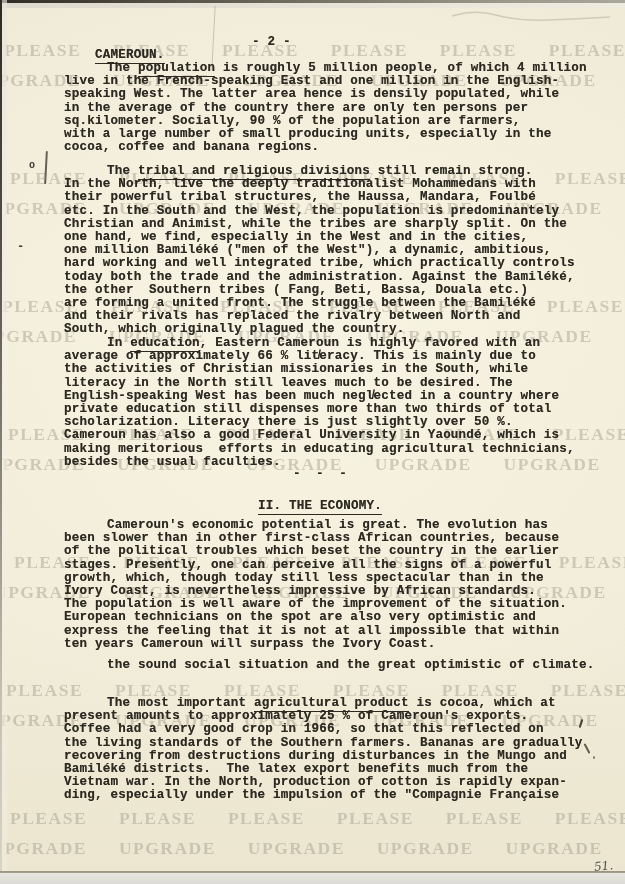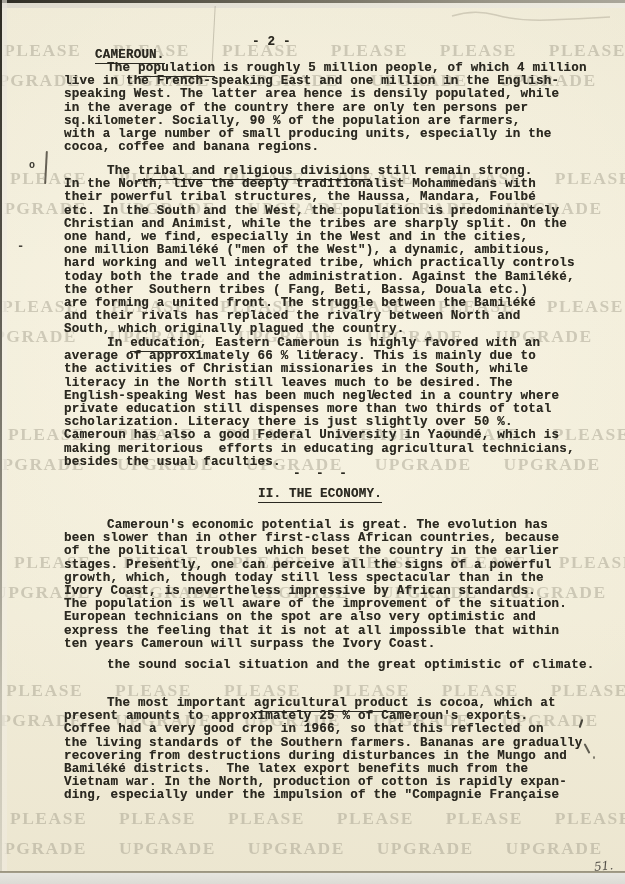--- a/index.html
+++ b/index.html
@@ -91,21 +91,21 @@
   <div class="header-row typed">
     <span class="doc-title">CAMEROUN.</span>
     <span class="page-num">- 2 -</span>
   </div>
 
   <div class="para typed" id="pp0" style="top:62px"><div class="line"><span>The </span><span class="u">population</span><span> is roughly 5 million people, of which 4 million</span></div><div class="line">live in the French-speaking East and one million in the English-</div><div class="line">speaking West. The latter area hence is densily populated, while</div><div class="line">in the average of the country there are only ten persons per</div><div class="line">sq.kilometer. Socially, 90 % of the population are farmers,</div><div class="line">with a large number of small producing units, especially in the</div><div class="line">cocoa, coffee and banana regions.</div></div>
   <div class="para typed" id="pp1" style="top:165px"><div class="line"><span>The </span><span class="u">tribal and religious divisions</span><span> still remain strong.</span></div><div class="line">In the North, live the deeply traditionalist Mohammedans with</div><div class="line">their powerful tribal structures, the Haussa, Mandara, Foulbé</div><div class="line">etc. In the South and the West, the population is predominantely</div><div class="line">Christian and Animist, while the tribes are sharply split. On the</div><div class="line">one hand, we find, especially in the West and in the cities,</div><div class="line">one million Bamiléké ("men of the West"), a dynamic, ambitious,</div><div class="line">hard working and well integrated tribe, which practically controls</div><div class="line">today both the trade and the administration. Against the Bamiléké,</div><div class="line">the other  Southern tribes ( Fang, Beti, Bassa, Douala etc.)</div><div class="line">are forming a united front. The struggle between the Bamiléké</div><div class="line">and their rivals has replaced the rivalry between North and</div><div class="line">South, which originally plagued the country.</div></div>
   <div class="para typed" id="pp2" style="top:337px"><div class="line"><span>In </span><span class="u">education</span><span>, Eastern Cameroun is highly favored with an</span></div><div class="line">average of approximately 66 % lit̸eracy. This is mainly due to</div><div class="line">the activities of Christian missionaries in the South, while</div><div class="line">literacy in the North still leaves much to be desired. The</div><div class="line">English-speaking West has been much negl̸ected in a country where</div><div class="line">private education still dispenses more than two thirds of total</div><div class="line">scholarization. Literacy there is just slightly over 50 %.</div><div class="line">Cameroun has also a good Federal University in Yaoundé, which is</div><div class="line">making meritorious  efforts in educating agricultural technicians,</div><div class="line">besides the usual faculties.</div></div>
 
   <div class="centered typed" style="top:468px">-  -  -</div>
-  <div class="centered typed" style="top:488px"><span class="u">II. THE ECONOMY.</span></div>
+  <div class="centered typed" style="top:500px"><span class="u">II. THE ECONOMY.</span></div>
 
   <div class="para typed" id="pp3" style="top:519px"><div class="line">Cameroun's economic potential is great. The evolution has</div><div class="line">been slower than in other first-class African countries, because</div><div class="line">of the political troubles which beset the country in the earlier</div><div class="line">stages. Presently, one can perceive all the signs of a powerful</div><div class="line">growth, which, though today still less spectacular than in the</div><div class="line">Ivory Coast, is nevertheless impressive by African standards.</div><div class="line">The population is well aware of the improvement of the situation.</div><div class="line">European technicians on the spot are also very optimistic and</div><div class="line">express the feeling that it is not at all impossible that within</div><div class="line">ten years Cameroun will surpass the Ivory Coast.</div></div>
   <div class="para typed" id="pp4" style="top:659px"><div class="line">the sound social situation and the great optimistic of climate.</div></div>
   <div class="para typed" id="pp5" style="top:697px"><div class="line"><span>The most important </span><span class="u">agricultural product</span><span> is cocoa, which at</span></div><div class="line">present amounts to approximately 25 % of Cameroun's exports.</div><div class="line">Coffee had a very good crop in 1966, so that this reflected on</div><div class="line">the living standards of the Southern farmers. Bananas are gradually</div><div class="line">recovering from destructions during disturbances in the Mungo and</div><div class="line">Bamiléké districts.  The latex export benefits much from the</div><div class="line">Vietnam war. In the North, production of cotton is rapidly expan-</div><div class="line">ding, especially under the impulsion of the "Compagnie Française</div></div>
 
   <span class="margin-o">o</span>
   <span class="margin-dash">-</span>
   <div class="pen-stroke"></div>
   <div class="tick1"></div>
   <div class="tick2"></div>

